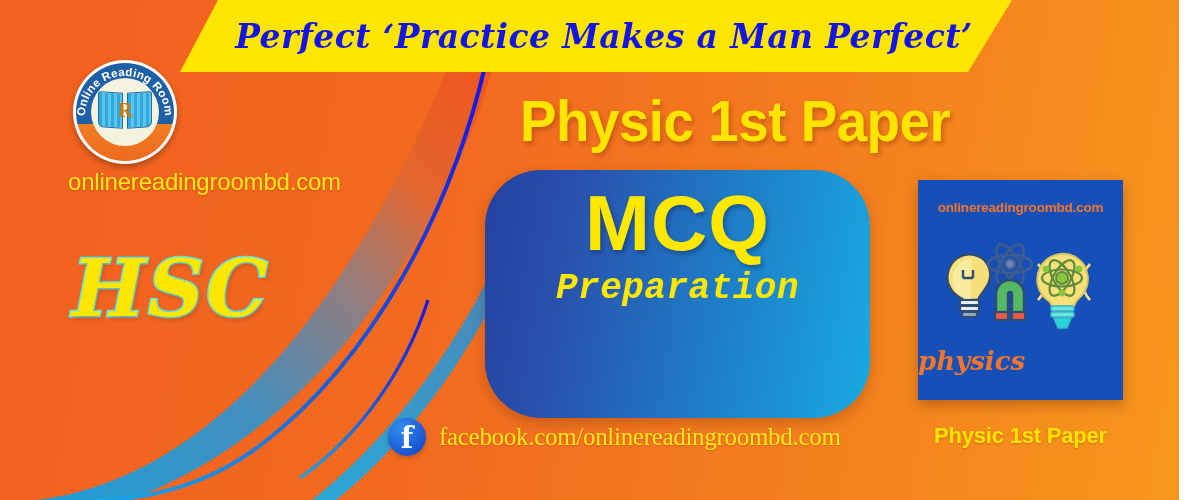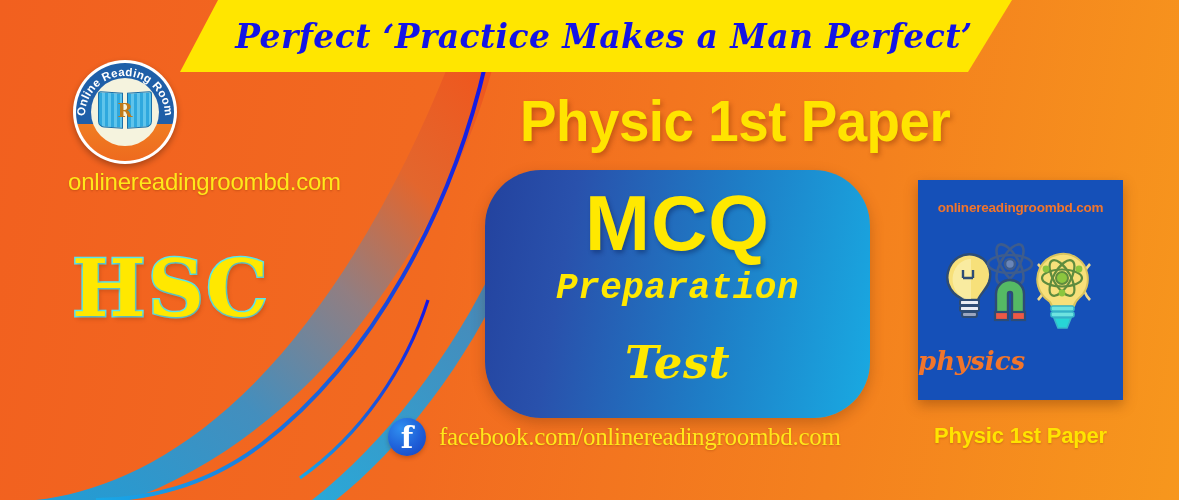--- a/index.html
+++ b/index.html
@@ -109,20 +109,21 @@
     letter-spacing: -.2px;
     white-space: nowrap;
     text-shadow: 0 1px 2px rgba(120,40,0,.35);
   }
 
   
   #hsc {
     position: absolute;
     left: 72px; top: 243px;
     font-family: "DejaVu Serif", serif;
+    font-style: italic;
     font-weight: bold;
     font-size: 78px;
     color: #FFE800;
     letter-spacing: 2px;
     -webkit-text-stroke: 3px #55E8F2;
     paint-order: stroke fill;
     text-shadow: 2px 3px 4px rgba(120,40,0,.28);
   }
 
   
@@ -314,21 +315,20 @@
 
   <div id="site-url">onlinereadingroombd.com</div>
 
   <div id="hsc">HSC</div>
 
   <div id="main-title">Physic 1st Paper</div>
 
   <div id="mcq-panel">
     <div id="mcq-heading">MCQ</div>
     <div id="mcq-sub1">Preparation</div>
-    <div id="mcq-sub2">Test</div>
   </div>
 
   <div id="fb-row">
     <div id="fb-icon">
       <span>f</span>
     </div>
     <div id="fb-text">facebook.com/onlinereadingroombd.com</div>
   </div>
 
   <div id="phys-card">

